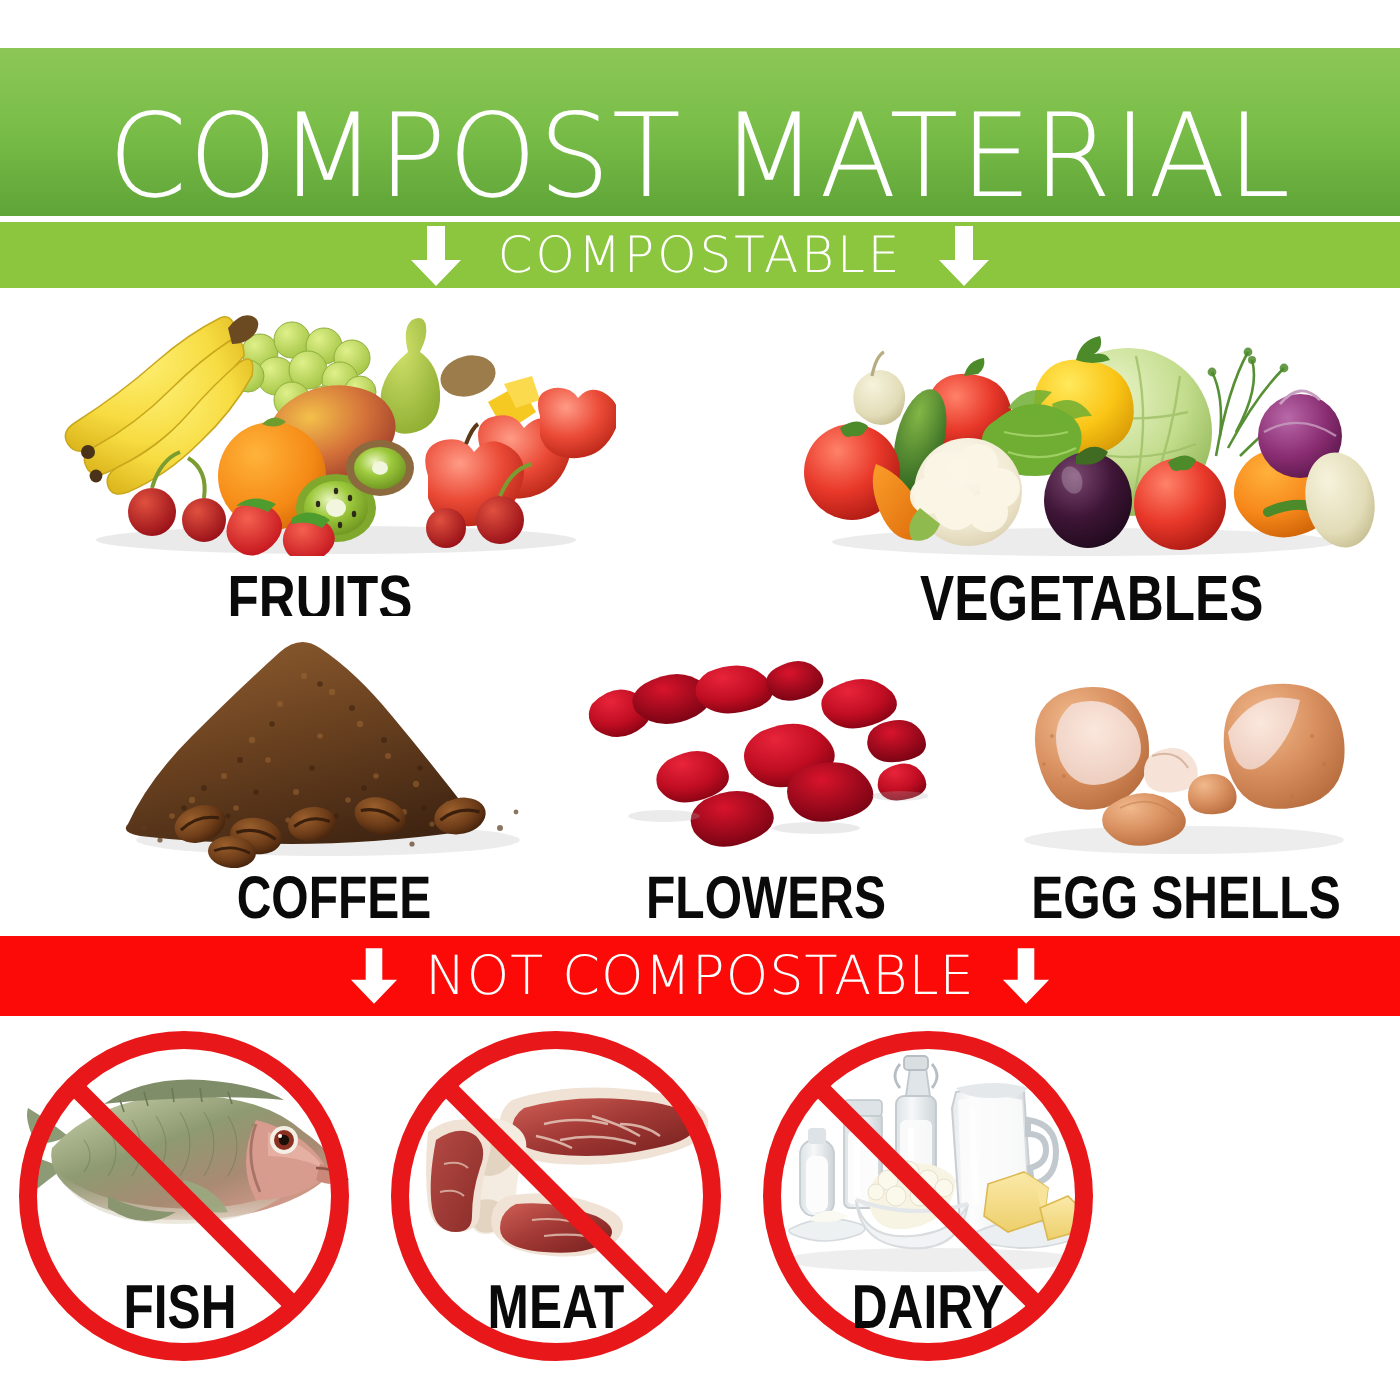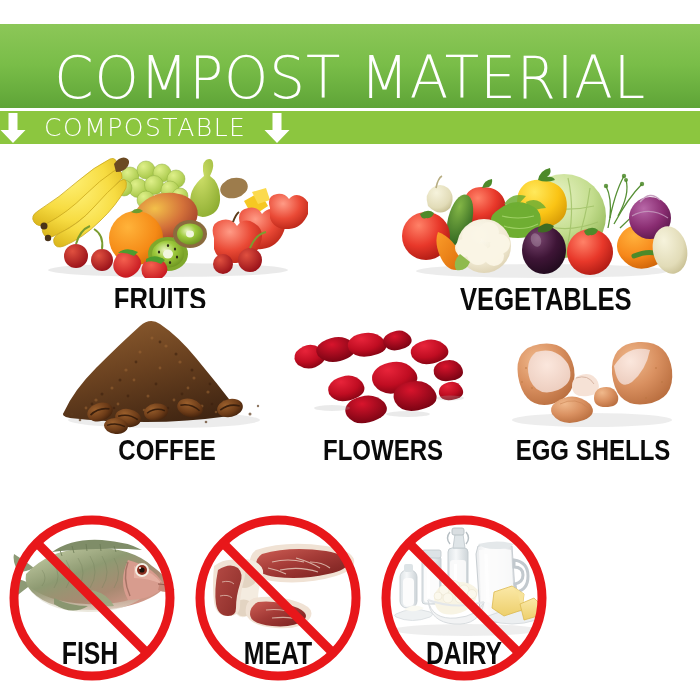--- a/index.html
+++ b/index.html
@@ -18,21 +18,21 @@
   .title-text{
     color:#ffffff;font-size:58px;line-height:58px;letter-spacing:1px;
     font-weight:300;white-space:nowrap;transform:scaleX(0.97);
     font-family:"DejaVu Sans","Liberation Sans",sans-serif;
   }
   .title-sep{position:absolute;left:0;top:108px;width:700px;height:3px;background:#ffffff;}
 
   
   .band-green{
     position:absolute;left:0;top:111px;width:700px;height:33px;
-    background:#8cc63f;display:flex;align-items:center;gap:18px;
+    background:#8cc63f;display:flex;align-items:center;justify-content:center;gap:18px;
   }
   .band-green .band-text{
     color:#ffffff;font-size:25px;line-height:25px;font-weight:300;letter-spacing:1.5px;
     font-family:"DejaVu Sans","Liberation Sans",sans-serif;white-space:nowrap;
   }
 
   
   .band-red{
     position:absolute;left:0;top:468px;width:700px;height:40px;
     background:#fb0a08;display:flex;align-items:center;justify-content:center;gap:14px;
@@ -553,20 +553,29 @@
           <path d="M80 62 q12 -4 18 6" stroke="#d8b6a4" stroke-width="1" fill="none"></path>
           <path d="M104 72 q14 -4 18 8 q2 10 -10 11 q-14 1 -14 -9 q0 -7 6 -10 Z" fill="url(#shellOut)"></path>
           <path d="M60 86 q18 -12 34 2 q8 10 -6 16 q-22 8 -32 -6 q-3 -7 4 -12 Z" fill="url(#shellOut)"></path>
           <path d="M64 88 q16 -8 28 4" stroke="#c78050" stroke-width="0.9" fill="none" opacity="0.6"></path>
         </g>
       </svg>
     </div>
   </div>
   <div class="label label-mid" style="left:488px;top:435px;width:210px;">EGG SHELLS</div>
 
+  <div class="band-red">
+    <svg class="arrow-down" viewBox="0 0 26 30">
+      <path d="M8.5 0 H17.5 V17 H25.5 L13 30 L0.5 17 H8.5 Z" fill="#ffffff"></path>
+    </svg>
+    <div class="band-text">NOT COMPOSTABLE</div>
+    <svg class="arrow-down" viewBox="0 0 26 30">
+      <path d="M8.5 0 H17.5 V17 H25.5 L13 30 L0.5 17 H8.5 Z" fill="#ffffff"></path>
+    </svg>
+  </div>
 
   <div class="cell" style="left:8px;top:520px;width:170px;height:120px;">
     <div class="photo">
       <svg viewBox="0 0 170 120" preserveAspectRatio="xMidYMid meet">
         <defs>
           <linearGradient id="fishbody" x1="0.15" y1="0.1" x2="0.85" y2="0.9">
             <stop offset="0%" stop-color="#b9c29a"></stop>
               <stop offset="35%" stop-color="#8e9a72"></stop>
             <stop offset="70%" stop-color="#a98a72"></stop>
               <stop offset="100%" stop-color="#d59a8c"></stop>

